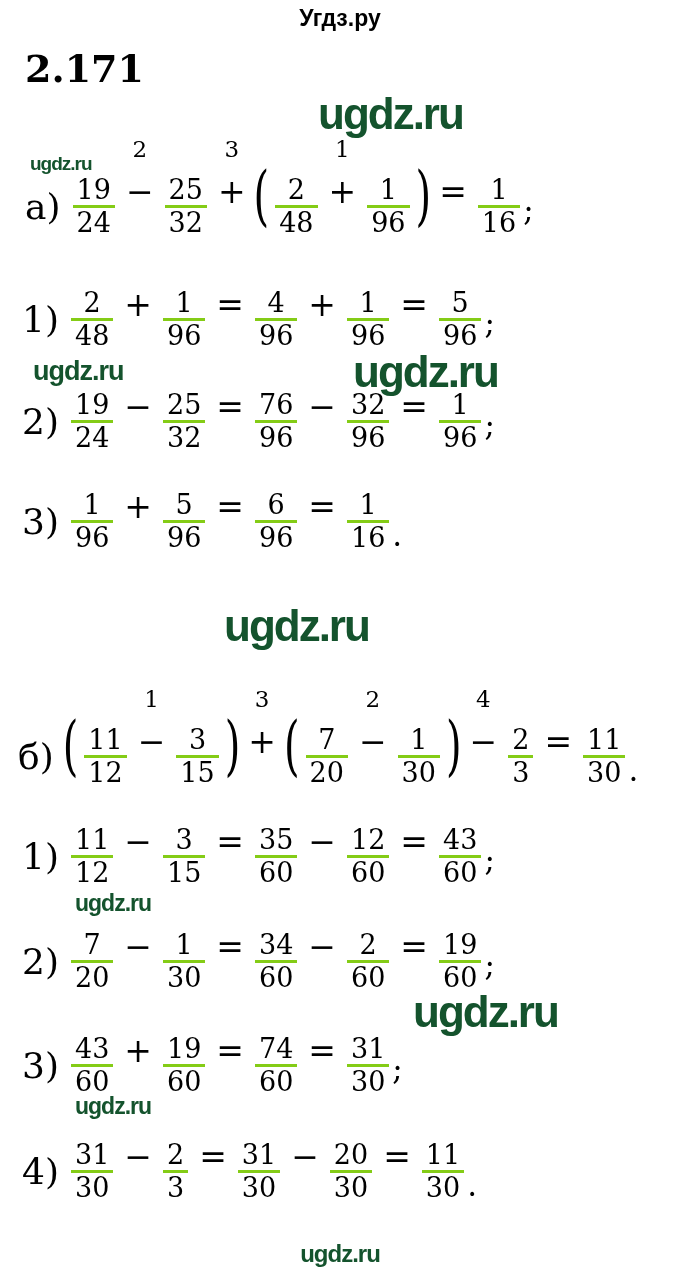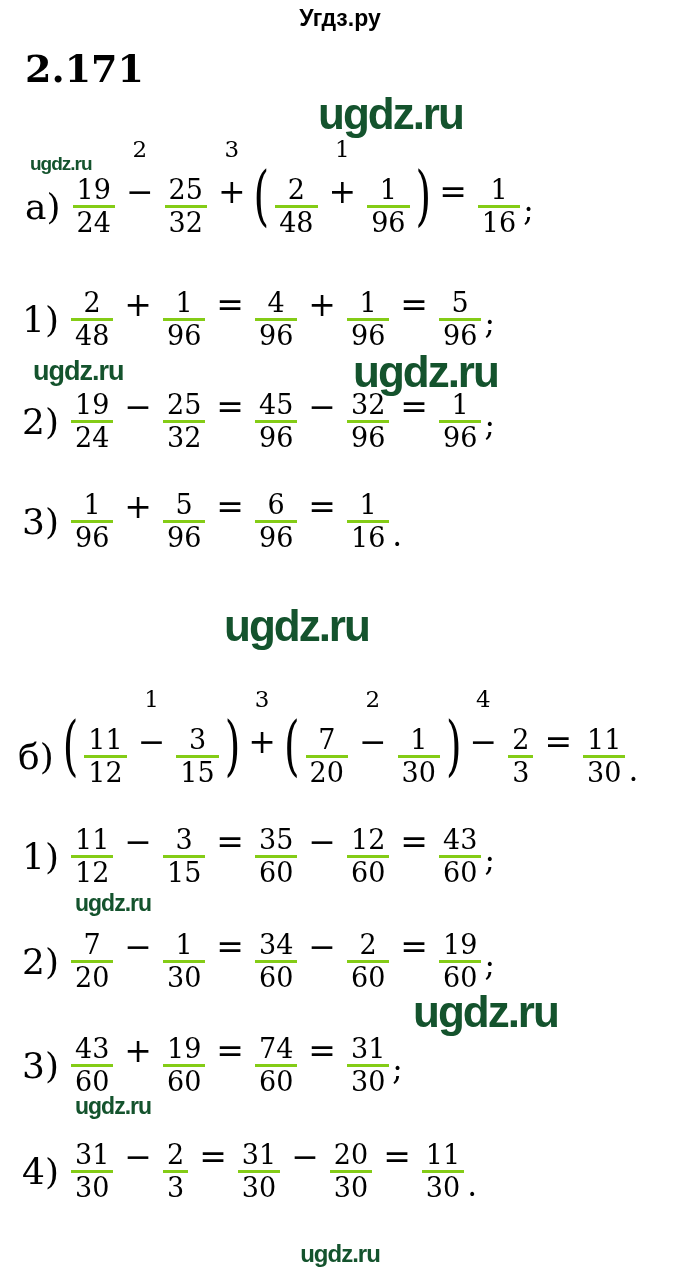--- a/index.html
+++ b/index.html
@@ -152,21 +152,21 @@
           <span class="op">−</span>
         </span>
         <span class="frac">
           <span class="num">25</span>
           <span class="den">32</span>
         </span>
         <span class="opw">
           <span class="op">=</span>
         </span>
         <span class="frac">
-          <span class="num">45</span>
+          <span class="num">76</span>
           <span class="den">96</span>
         </span>
         <span class="opw">
           <span class="op">−</span>
         </span>
         <span class="frac">
           <span class="num">32</span>
           <span class="den">96</span>
         </span>
         <span class="opw">

